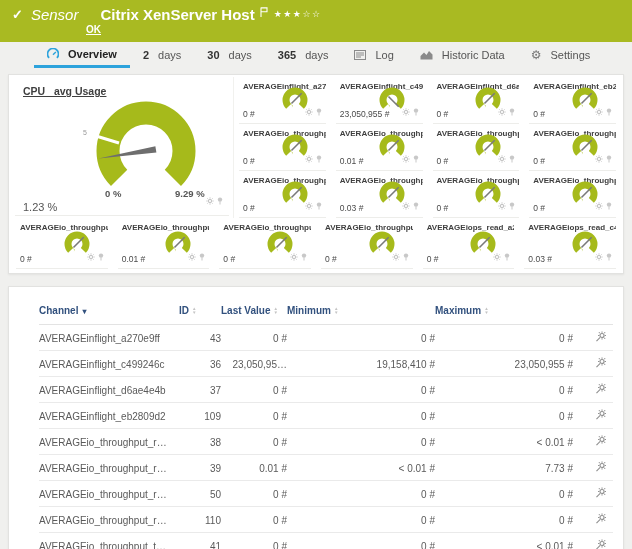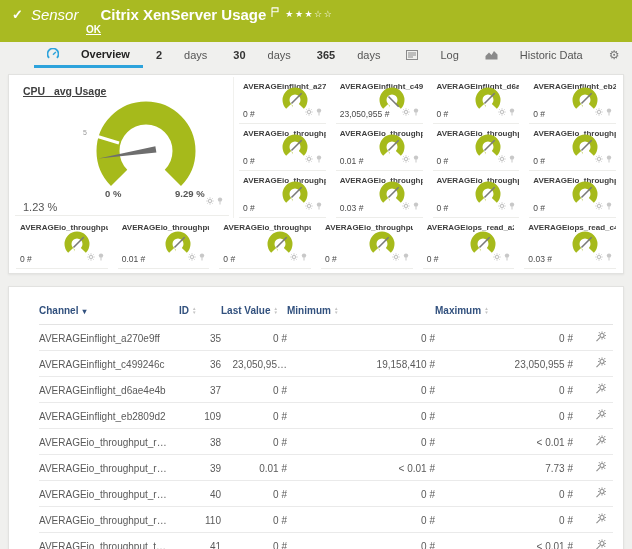--- a/index.html
+++ b/index.html
@@ -11,21 +11,21 @@
   .app-header{background:#a9ba22;color:#fff;height:42px;}
   .hdr-line1{display:flex;align-items:center;padding:6px 0 0 12px;}
   .check-icon{font-size:13px;font-weight:bold;margin-right:8px;}
   .kind{font-style:italic;font-size:15px;margin-right:22px;}
   .sensor-title{font-weight:bold;font-size:15px;margin-right:5px;}
   .flag-icon{display:inline-flex;margin:-6px 6px 0 0;}
   .stars{display:inline-flex;font-size:9px;letter-spacing:1.5px;margin-top:-2px;}
   .status-ok{font-size:10px;font-weight:bold;margin:1px 0 0 86px;text-decoration:underline;}
   
   .tabs{display:flex;align-items:stretch;height:26px;margin-left:34px;}
-  .tab{display:flex;align-items:center;gap:22px;padding:0 13px;font-size:11px;color:#555;cursor:pointer;white-space:nowrap;}
+  .tab{display:flex;align-items:center;gap:9px;padding:0 13px;font-size:11px;color:#555;cursor:pointer;white-space:nowrap;}
   .tab .num{font-weight:bold;color:#333;}
   .tab.active{color:#222;font-weight:bold;border-bottom:3px solid #2da3dc;}
   .ticon{display:inline-flex;align-items:center;}
   .gear-glyph{font-size:12px;color:#777;line-height:1;}
   
   .panel{background:#fff;border:1px solid #e2e2e0;box-shadow:0 1px 2px rgba(0,0,0,.06);margin:0 8px;}
   .gauges-panel{margin-top:6px;padding:2px 2px 4px 2px;}
   .gauges-top{display:flex;}
   .cpu-cell{width:214px;flex:none;position:relative;height:138px;border-bottom:1px solid #ededea;margin:0 4px;}
   .mini-grid{flex:1;display:grid;grid-template-columns:repeat(4,1fr);border-left:1px solid #f1f1ee;}
@@ -62,21 +62,21 @@
 </style>
 </head>
 <body>
 
 <div>
 
   <header class="app-header">
     <div class="hdr-line1">
       <span class="check-icon">✓</span>
       <span class="kind">Sensor</span>
-      <span class="sensor-title">Citrix XenServer Usage</span>
+      <span class="sensor-title">Citrix XenServer Host</span>
       <span class="flag-icon">
           <svg width="8" height="10" viewBox="0 0 8 10">
             <path d="M1 0.5 V10 M1 0.9 H7 V4.7 H1" stroke="#fff" stroke-width="1.1" fill="none"></path>
           </svg>
         </span>
       <span class="stars">
           <span>★</span>
           <span>★</span>
           <span>★</span>
           <span>☆</span>
@@ -689,21 +689,21 @@
             <th><span>Maximum</span><span class="sort-pair">
                 <span>▲</span>
                 <span>▼</span>
               </span></th>
             <th><span></span></th>
           </tr>
         </thead>
       <tbody id="tbody">
           <tr>
     <td class="a-left">AVERAGEinflight_a270e9ff</td>
-    <td>35</td>
+    <td>43</td>
     <td>0 #</td>
     <td>0 #</td>
     <td>0 #</td>
     <td class="c-gear"><span><svg width="12" height="12" viewBox="0 0 13 13">
                   <g stroke="#8f8f8f" stroke-width="1.2" fill="none">
                     <circle cx="7.6" cy="4.9" r="2.2"></circle>
                     <line x1="7.6" y1="0.6" x2="7.6" y2="1.9"></line>
                     <line x1="7.6" y1="7.9" x2="7.6" y2="9.2"></line>
                     <line x1="3.3" y1="4.9" x2="4.6" y2="4.9"></line>
                     <line x1="10.6" y1="4.9" x2="11.9" y2="4.9"></line>
@@ -809,21 +809,21 @@
                     <line x1="10.6" y1="4.9" x2="11.9" y2="4.9"></line>
                     <line x1="10.1" y1="2.4" x2="11" y2="1.5"></line>
                     <line x1="10.1" y1="7.4" x2="11" y2="8.3"></line>
                     <line x1="5.1" y1="2.4" x2="4.2" y2="1.5"></line>
                     <line x1="5.6" y1="6.9" x2="1.6" y2="10.9"></line>
                   </g>
                 </svg></span></td>
   </tr>
           <tr>
     <td class="a-left">AVERAGEio_throughput_r…</td>
-    <td>40</td>
+    <td>50</td>
     <td>0 #</td>
     <td>0 #</td>
     <td>0 #</td>
     <td class="c-gear"><span><svg width="12" height="12" viewBox="0 0 13 13">
                   <g stroke="#8f8f8f" stroke-width="1.2" fill="none">
                     <circle cx="7.6" cy="4.9" r="2.2"></circle>
                     <line x1="7.6" y1="0.6" x2="7.6" y2="1.9"></line>
                     <line x1="7.6" y1="7.9" x2="7.6" y2="9.2"></line>
                     <line x1="3.3" y1="4.9" x2="4.6" y2="4.9"></line>
                     <line x1="10.6" y1="4.9" x2="11.9" y2="4.9"></line>

